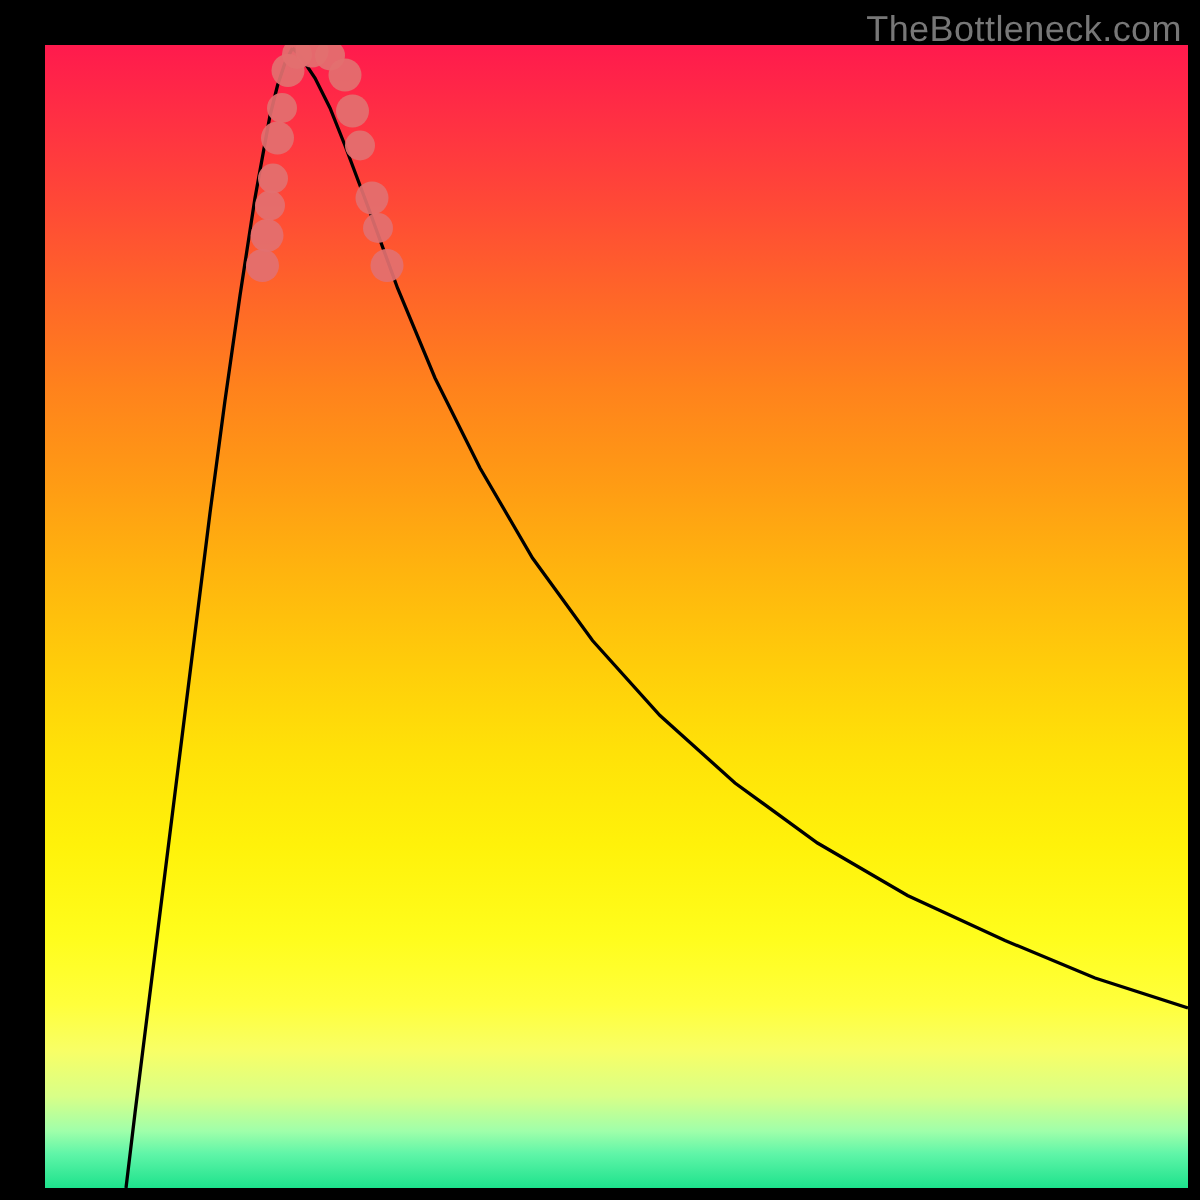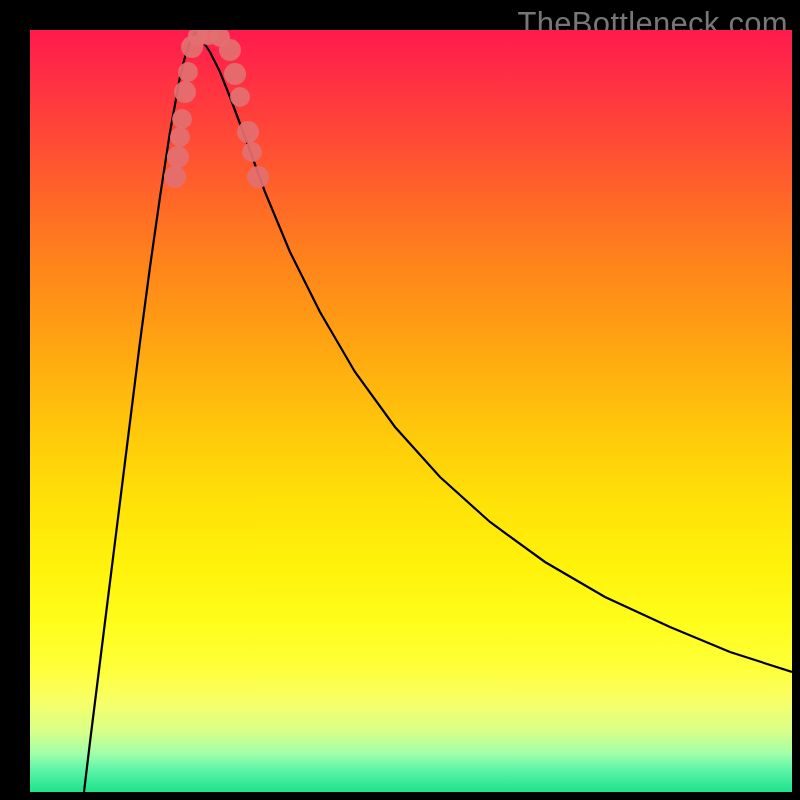--- a/index.html
+++ b/index.html
@@ -34,21 +34,21 @@
         #a0ffaa 95%,
         #60f5a8 97%,
         #1de28c 100%
       );
     }
     .watermark {
       position: absolute;
       top: 6px;
       right: 12px;
       color: #777;
-      font-size: 31px;
+      font-size: 24px;
       font-weight: 500;
       letter-spacing: 0.3px;
     }
     .curve-svg {
       position: absolute;
       left: 0;
       top: 0;
       width: 762px;
       height: 762px;
     }

